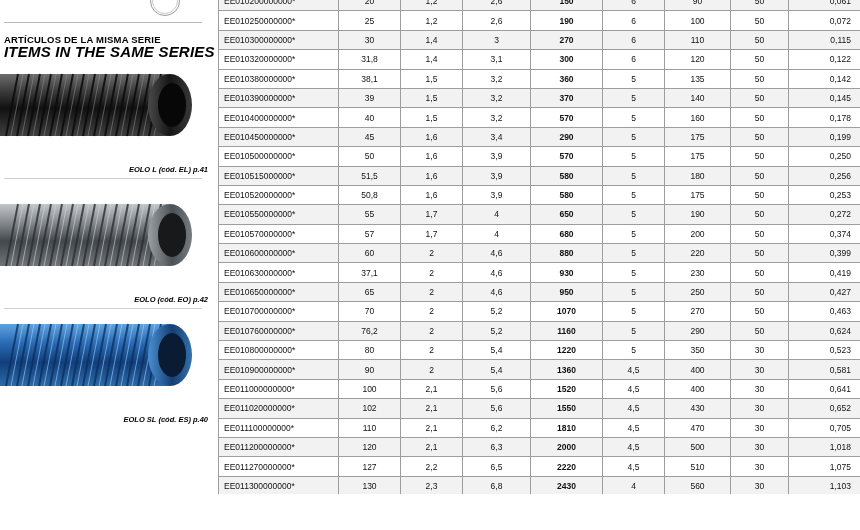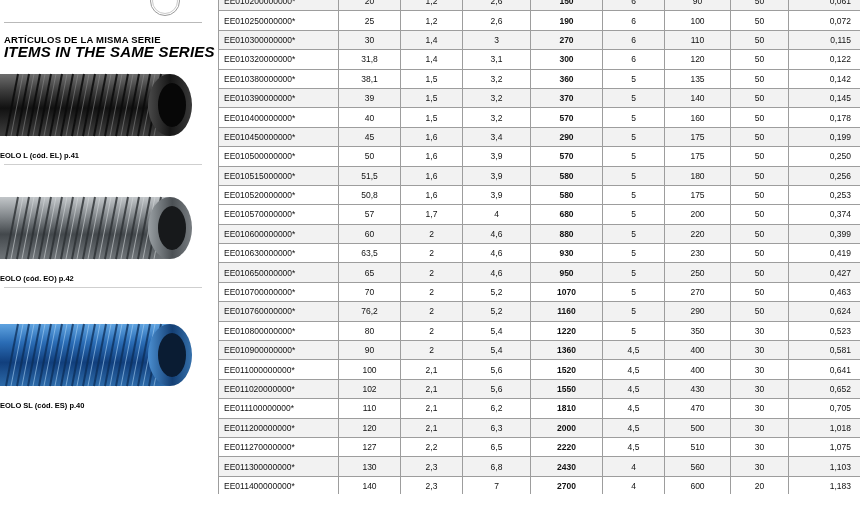--- a/index.html
+++ b/index.html
@@ -66,25 +66,27 @@
   }
 
   .prod-block { position: absolute; left: 0; width: 218px; }
   .prod-img {
     position: relative;
     width: 210px;
     height: 86px;
     overflow: hidden;
   }
   .prod-caption {
+    text-align: right;
     font-size: 7.5px;
     font-weight: bold;
     color: #000;
     padding-right: 10px;
-    margin-top: 3px;
+    margin-top: 17px;
+    font-style: italic;
   }
   .prod-sep {
     width: 198px;
     margin-left: 4px;
     border-top: 1px solid #cfcfcf;
     margin-top: 4px;
   }
 
   
   .table-wrap {
@@ -192,21 +194,21 @@
               <line x1="154" y1="74" x2="166" y2="12"></line>
           </g>
           <ellipse cx="170" cy="43" rx="22" ry="31" fill="url(#g1b)"></ellipse>
           <ellipse cx="172" cy="43" rx="14" ry="22" fill="#070707"></ellipse>
         </svg>
       </div>
       <div class="prod-caption">EOLO L (cód. EL) p.41</div>
       <div class="prod-sep"></div>
     </div>
 
-    <div class="prod-block" style="top:185px;">
+    <div class="prod-block" style="top:192px;">
       <div class="prod-img">
         <svg width="210" height="86" viewBox="0 0 210 86">
           <defs>
             <linearGradient id="g2" x1="0" y1="0" x2="0" y2="1">
               <stop offset="0%" stop-color="#c2c6c9"></stop>
               <stop offset="30%" stop-color="#84898d"></stop>
               <stop offset="60%" stop-color="#43484c"></stop>
               <stop offset="100%" stop-color="#6f7478"></stop>
             </linearGradient>
             <linearGradient id="g2b" x1="0" y1="0" x2="1" y2="0">
@@ -442,20 +444,31 @@
             <td class="code">EE010520000000*</td>
             <td class="">50,8</td>
             <td class="">1,6</td>
             <td class="">3,9</td>
             <td class="bold">580</td>
             <td class="">5</td>
             <td class="">175</td>
             <td class="">50</td>
             <td class="right">0,253</td>
           </tr>
+          <tr class="alt">
+            <td class="code">EE010550000000*</td>
+            <td class="">55</td>
+            <td class="">1,7</td>
+            <td class="">4</td>
+            <td class="bold">650</td>
+            <td class="">5</td>
+            <td class="">190</td>
+            <td class="">50</td>
+            <td class="right">0,272</td>
+          </tr>
           <tr class="white">
             <td class="code">EE010570000000*</td>
             <td class="">57</td>
             <td class="">1,7</td>
             <td class="">4</td>
             <td class="bold">680</td>
             <td class="">5</td>
             <td class="">200</td>
             <td class="">50</td>
             <td class="right">0,374</td>
@@ -466,21 +479,21 @@
             <td class="">2</td>
             <td class="">4,6</td>
             <td class="bold">880</td>
             <td class="">5</td>
             <td class="">220</td>
             <td class="">50</td>
             <td class="right">0,399</td>
           </tr>
           <tr class="white">
             <td class="code">EE010630000000*</td>
-            <td class="">63,5</td>
+            <td class="">37,1</td>
             <td class="">2</td>
             <td class="">4,6</td>
             <td class="bold">930</td>
             <td class="">5</td>
             <td class="">230</td>
             <td class="">50</td>
             <td class="right">0,419</td>
           </tr>
           <tr class="alt">
             <td class="code">EE010650000000*</td>

